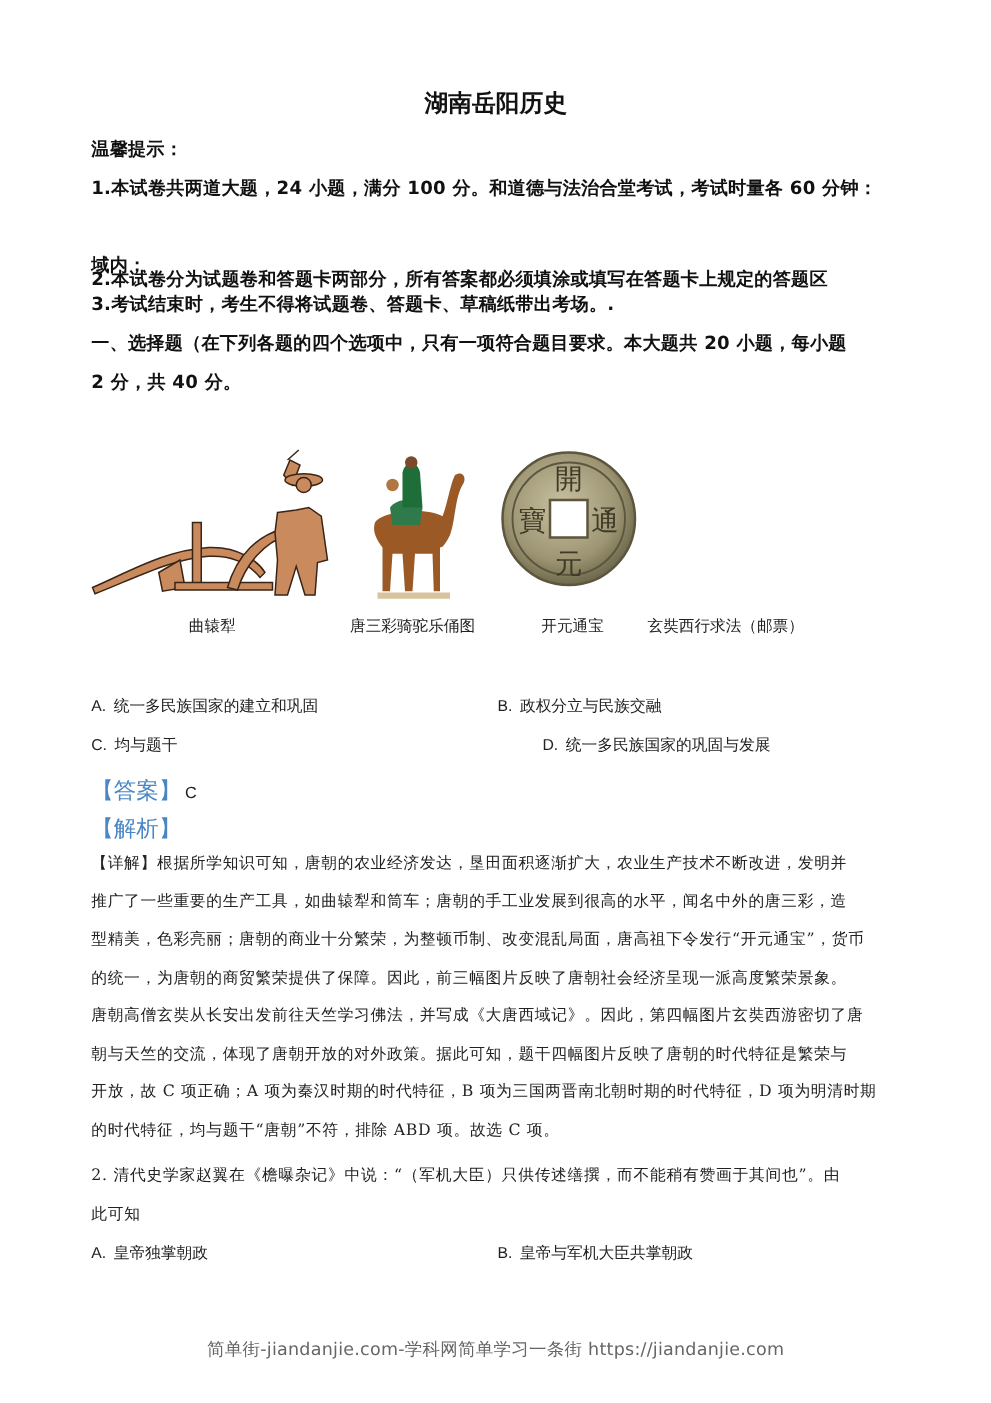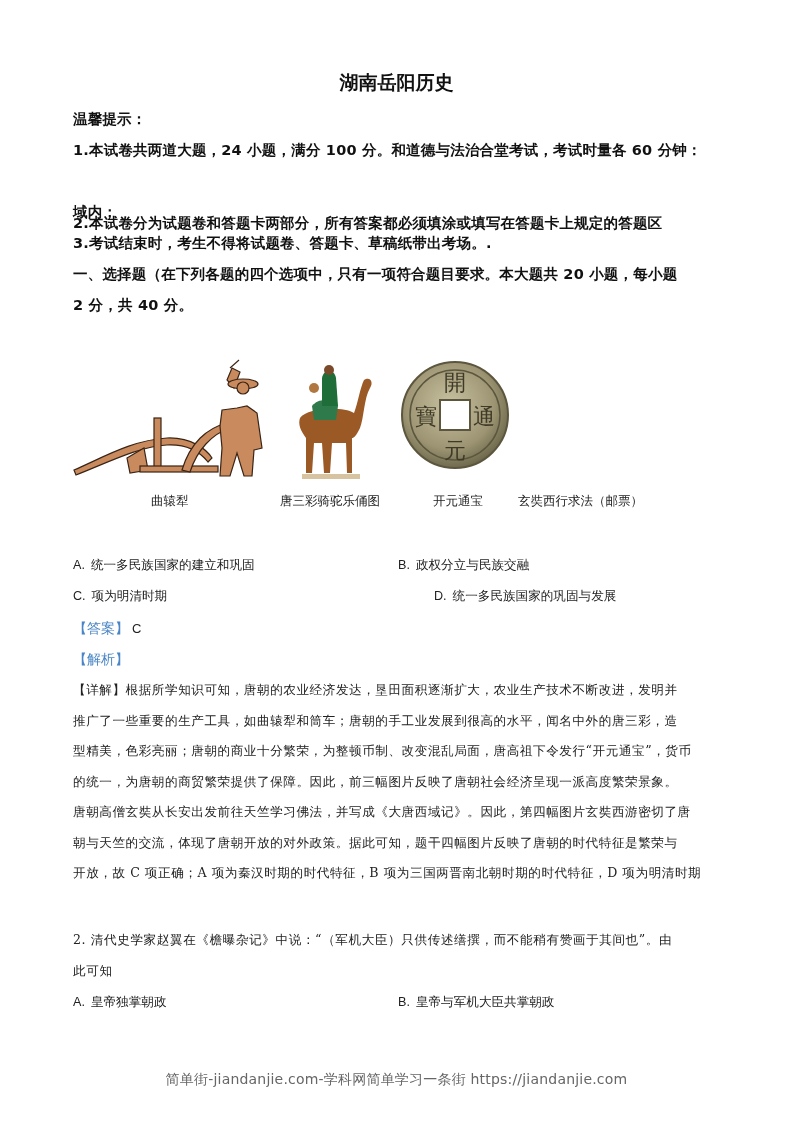--- a/index.html
+++ b/index.html
@@ -6,21 +6,21 @@
   body { width: 793px; height: 1122px; position: relative; overflow: hidden;
          font-family: "DejaVu Serif", "Liberation Serif", serif; color: #1a1a1a; }
   .page { position: absolute; left: 0; top: 0; width: 793px; height: 1122px; }
   .title { position: absolute; top: 70px; left: 0; width: 793px; text-align: center;
            font-family: "DejaVu Sans", sans-serif; font-weight: bold; font-size: 19px; color: #111; }
   .line { position: absolute; left: 73px; white-space: nowrap; }
   .bold { font-family: "DejaVu Sans", sans-serif; font-weight: bold; font-size: 14.5px; color: #111; letter-spacing: 0.2px; }
   .normal { font-size: 12.6px; color: #222; letter-spacing: 0.6px; }
   .opt { position: absolute; font-size: 12.6px; color: #222; white-space: nowrap; }
   .opt .letter { font-family: "Liberation Sans", sans-serif; margin-right: 6px; }
-  .tag { color: #4a86c5; font-family: "DejaVu Sans", sans-serif; font-size: 14px; }
+  .tag { color: #4a86c5; font-family: "DejaVu Sans", sans-serif; font-size: 18px; }
   .ans { font-family: "Liberation Sans", sans-serif; font-size: 13px; color: #222; margin-left: 3px; }
   .para { position: absolute; left: 73px; width: 650px; font-size: 12.6px; color: #222; line-height: 30.5px; letter-spacing: 0.55px; text-align: justify; }
   .caption { position: absolute; top: 493px; font-family: "DejaVu Sans", sans-serif; font-size: 12.5px; color: #222; white-space: nowrap; }
   .figure { position: absolute; }
   .footer { position: absolute; top: 1071px; left: 0; width: 793px; text-align: center;
             font-family: "DejaVu Sans", sans-serif; font-size: 14px; color: #666; letter-spacing: 0.2px; }
   .stamp-border { position:absolute; inset:0; border: 3px dotted #444; }
 </style>
 </head>
 <body>
@@ -91,41 +91,42 @@
   <div class="caption" style="left:433px;">开元通宝</div>
   <div class="caption" style="left:518px;">玄奘西行求法（邮票）</div>
 
   <div class="opt" style="left:73px; top:557px;">
     <span class="letter">A.</span><span>统一多民族国家的建立和巩固</span>
   </div>
   <div class="opt" style="left:398px; top:557px;">
     <span class="letter">B.</span><span>政权分立与民族交融</span>
   </div>
   <div class="opt" style="left:73px; top:588px;">
-    <span class="letter">C.</span><span>项为明清时期</span>
+    <span class="letter">C.</span><span>均与题干</span>
   </div>
   <div class="opt" style="left:398px; top:588px;margin-left:36px;">
     <span class="letter">D.</span><span>统一多民族国家的巩固与发展</span>
   </div>
 
   <div class="opt" style="left:73px; top:620px;">
     <span class="tag">【答案】</span><span class="ans">C</span>
   </div>
   <div class="opt" style="left:73px; top:651px;">
     <span class="tag">【解析】</span>
   </div>
 
   <div class="para" style="top:675px;">
     <div><span style="font-family:'DejaVu Sans',sans-serif;">【详解】</span><span>根据所学知识可知，唐朝的农业经济发达，垦田面积逐渐扩大，农业生产技术不断改进，发明并</span></div>
     <div>推广了一些重要的生产工具，如曲辕犁和筒车；唐朝的手工业发展到很高的水平，闻名中外的唐三彩，造</div>
     <div>型精美，色彩亮丽；唐朝的商业十分繁荣，为整顿币制、改变混乱局面，唐高祖下令发行“开元通宝”，货币</div>
     <div>的统一，为唐朝的商贸繁荣提供了保障。因此，前三幅图片反映了唐朝社会经济呈现一派高度繁荣景象。</div>
     <div>唐朝高僧玄奘从长安出发前往天竺学习佛法，并写成《大唐西域记》。因此，第四幅图片玄奘西游密切了唐</div>
     <div>朝与天竺的交流，体现了唐朝开放的对外政策。据此可知，题干四幅图片反映了唐朝的时代特征是繁荣与</div>
     <div>开放，故 C 项正确；A 项为秦汉时期的时代特征，B 项为三国两晋南北朝时期的时代特征，D 项为明清时期</div>
+    <div>的时代特征，均与题干“唐朝”不符，排除 ABD 项。故选 C 项。</div>
   </div>
 
   <div class="line normal" style="top:932px;">2. 清代史学家赵翼在《檐曝杂记》中说：“（军机大臣）只供传述缮撰，而不能稍有赞画于其间也”。由</div>
   <div class="line normal" style="top:963px;">此可知</div>
   <div class="opt" style="left:73px; top:994px;">
     <span class="letter">A.</span><span>皇帝独掌朝政</span>
   </div>
   <div class="opt" style="left:398px; top:994px;">
     <span class="letter">B.</span><span>皇帝与军机大臣共掌朝政</span>
   </div>

